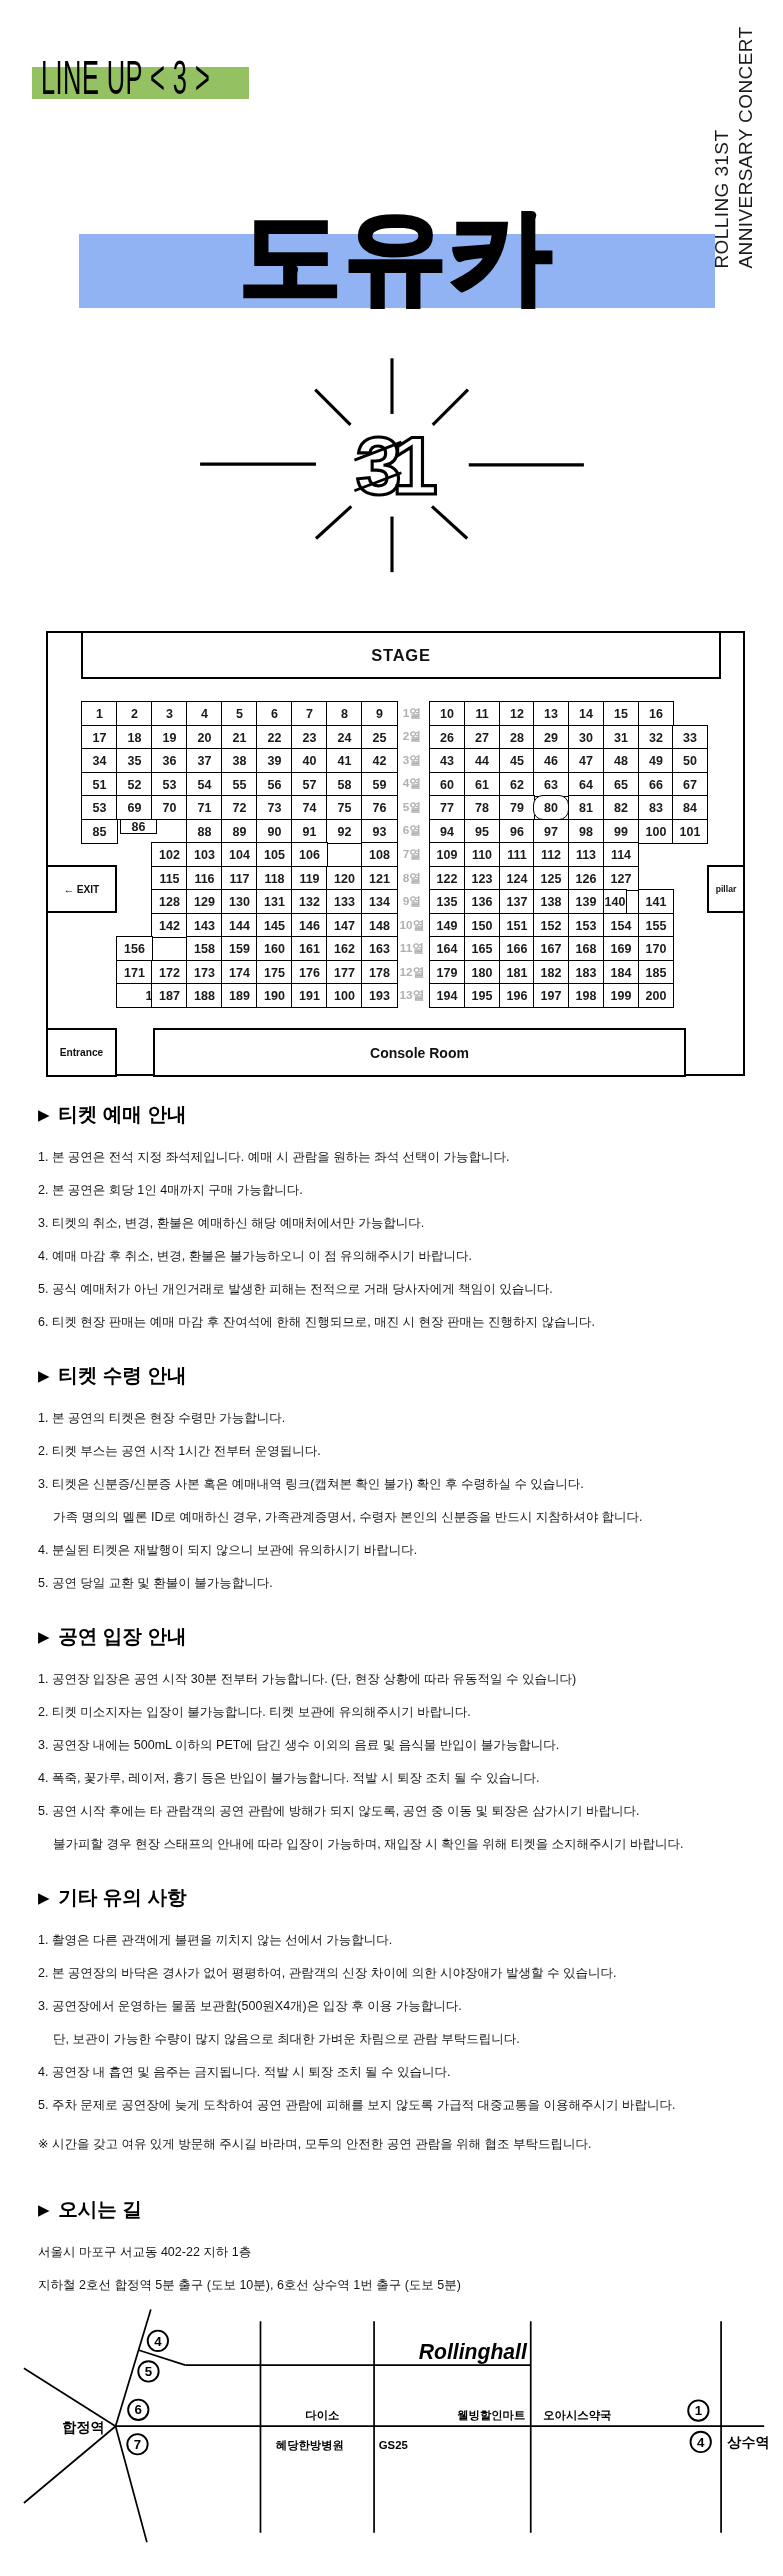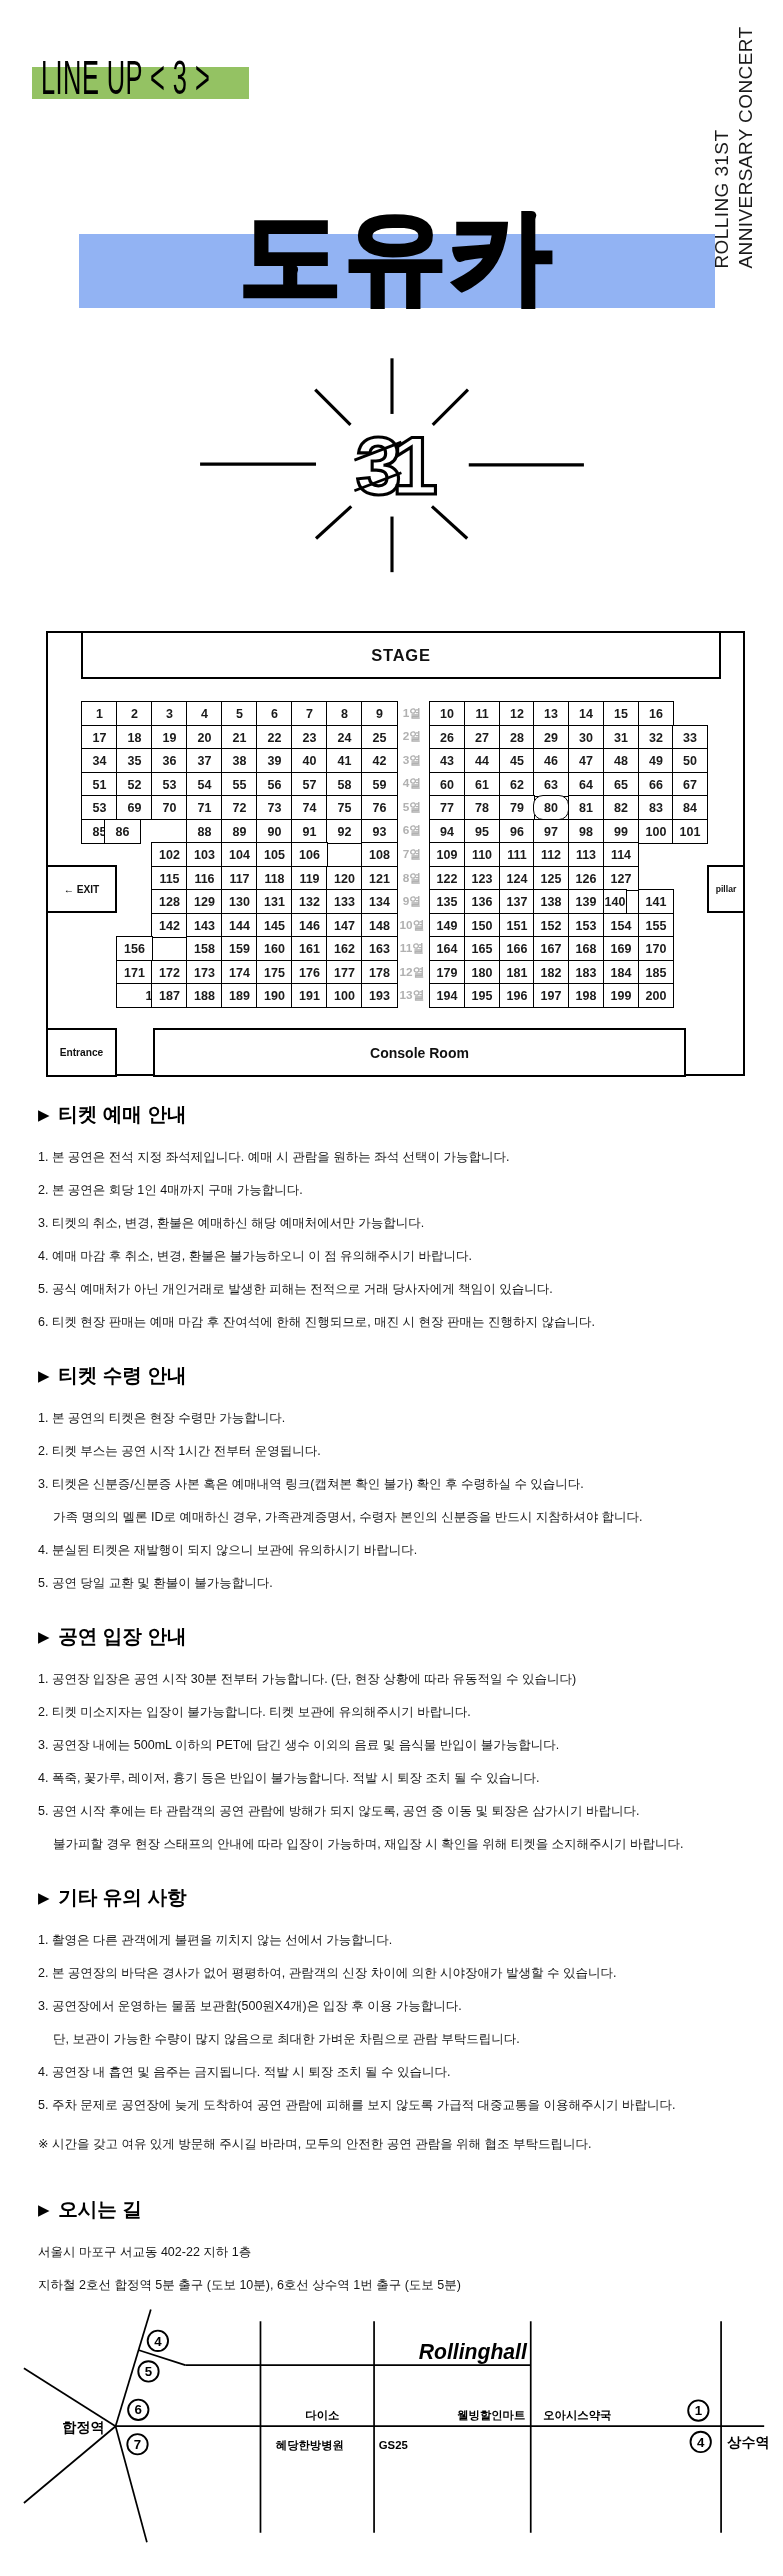--- a/index.html
+++ b/index.html
@@ -169,21 +169,21 @@
       <div class="seat" style="left: 429px; top: 795px; width: 36px; height: 25px;">77</div>
       <div class="seat" style="left: 464px; top: 795px; width: 36px; height: 25px;">78</div>
       <div class="seat" style="left: 499px; top: 795px; width: 36px; height: 25px;">79</div>
       <div class="seat" style="left: 533px; top: 795px; width: 36px; height: 25px; border-radius: 10px;">80</div>
       <div class="seat" style="left: 568px; top: 795px; width: 36px; height: 25px;">81</div>
       <div class="seat" style="left: 603px; top: 795px; width: 36px; height: 25px;">82</div>
       <div class="seat" style="left: 638px; top: 795px; width: 36px; height: 25px;">83</div>
       <div class="seat" style="left: 672px; top: 795px; width: 36px; height: 25px;">84</div>
       <div class="rowlab" style="left: 395px; top: 796px; height: 23.5px;">5열</div>
       <div class="seat" style="left: 81px; top: 819px; width: 37px; height: 25px;">85</div>
-      <div class="seat" style="left: 104px; top: 819px; width: 37px; height: 25px;">86</div>
+      <div class="seat" style="left: 120px; top: 819px; width: 37px; height: 15px;">86</div>
       <div class="seat" style="left: 151px; top: 857px; width: 37px; height: 25px;">87</div>
       <div class="seat" style="left: 186px; top: 819px; width: 37px; height: 25px;">88</div>
       <div class="seat" style="left: 221px; top: 819px; width: 37px; height: 25px;">89</div>
       <div class="seat" style="left: 256px; top: 819px; width: 37px; height: 25px;">90</div>
       <div class="seat" style="left: 291px; top: 819px; width: 37px; height: 25px;">91</div>
       <div class="seat" style="left: 326px; top: 819px; width: 37px; height: 25px;">92</div>
       <div class="seat" style="left: 361px; top: 819px; width: 37px; height: 25px;">93</div>
       <div class="seat" style="left: 429px; top: 819px; width: 36px; height: 25px;">94</div>
       <div class="seat" style="left: 464px; top: 819px; width: 36px; height: 25px;">95</div>
       <div class="seat" style="left: 499px; top: 819px; width: 36px; height: 25px;">96</div>

